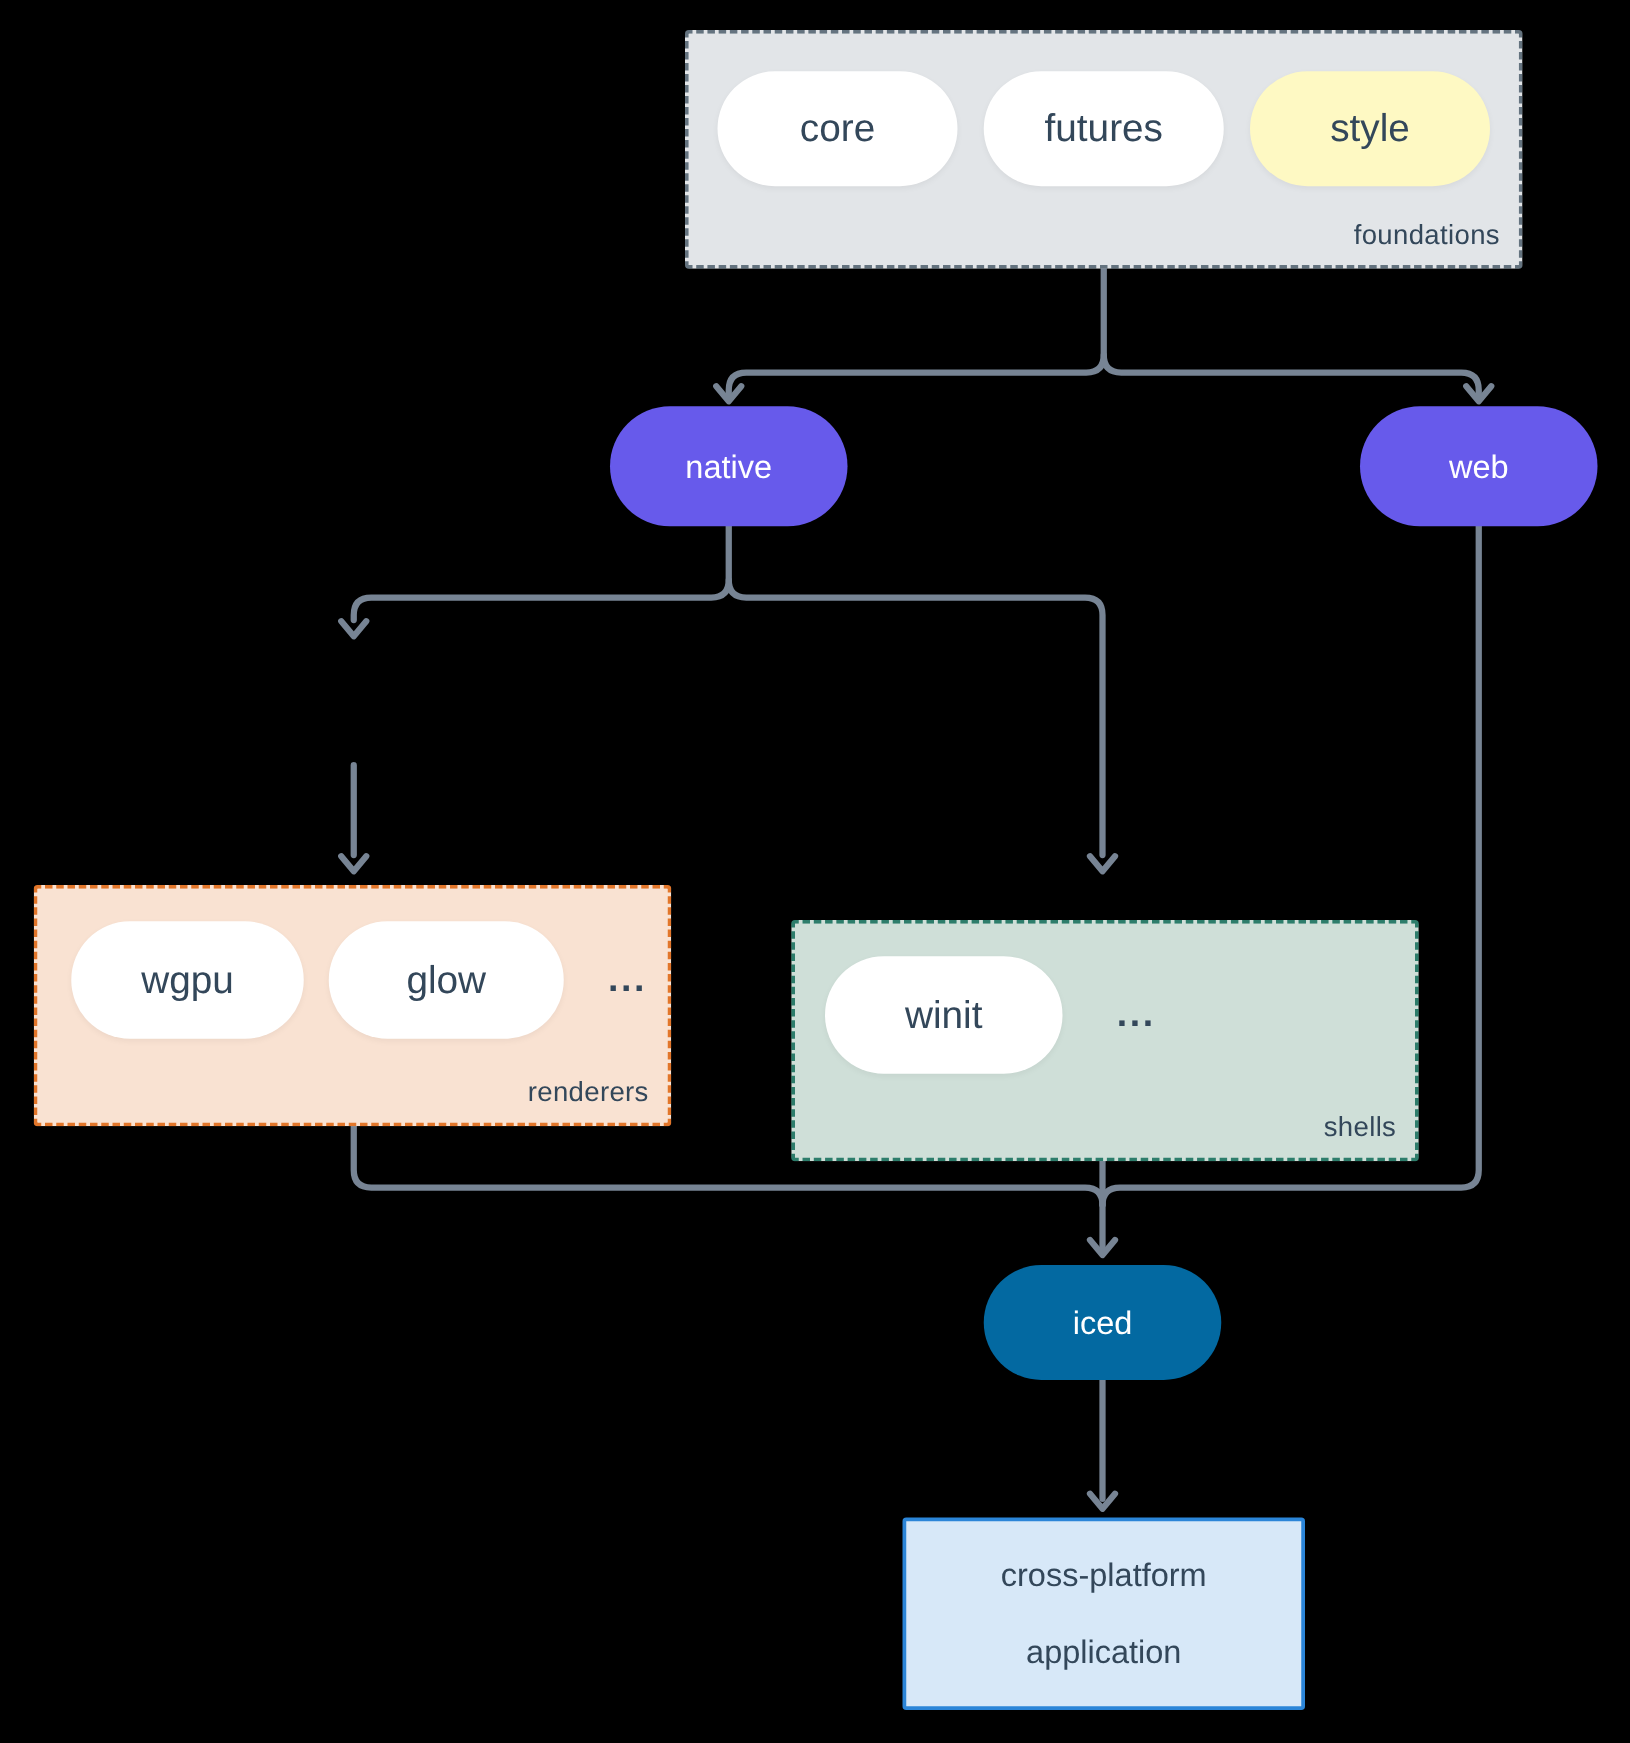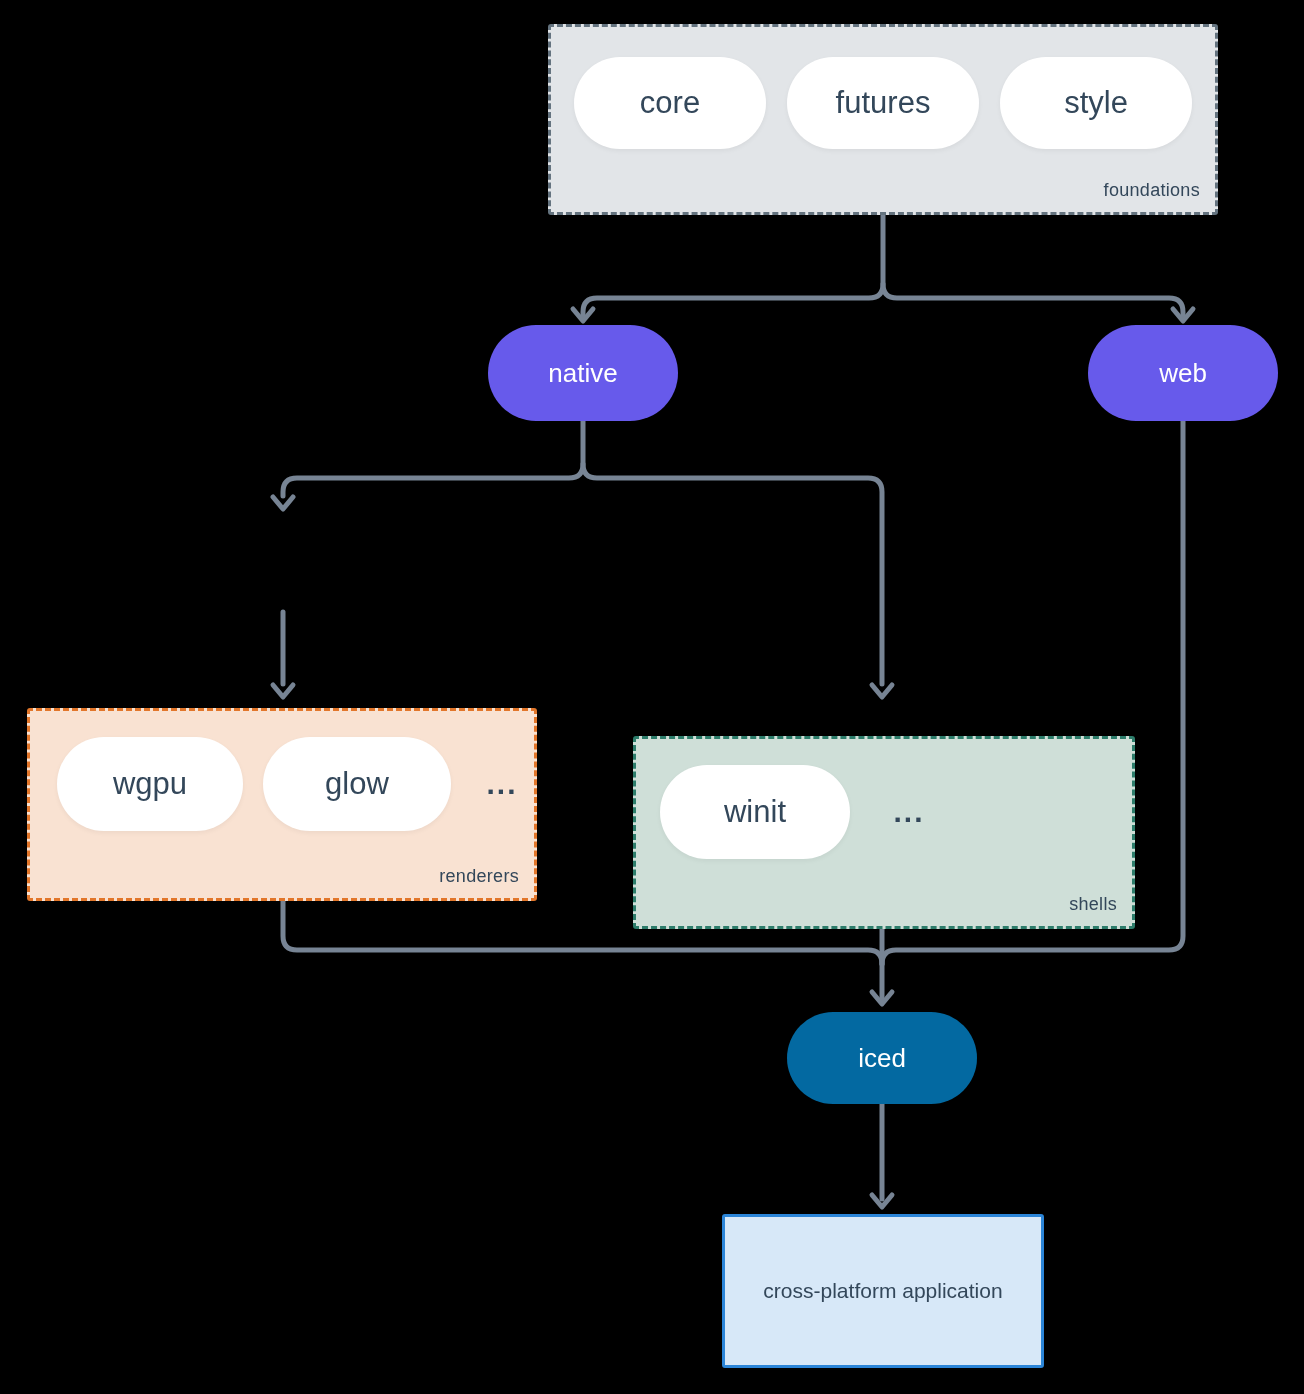--- a/index.html
+++ b/index.html
@@ -17,21 +17,21 @@
   
   .group-box{
     border:3px dashed;
     border-radius:3px;
     display:flex;
     align-items:flex-start;
   }
   .group-label{
     position:absolute;
     right:15px;bottom:11px;
-    font-size:18px;
+    font-size:22px;
     letter-spacing:.3px;
   }
 
   
   .pill{
     background:#fff;
     border-radius:48px;
     display:flex;align-items:center;justify-content:center;
     font-size:31px;
     box-shadow:0 2px 5px rgba(0,0,0,.05);
@@ -70,22 +70,22 @@
   .graphics{left:188px;top:516px;width:190px;height:96px;}
   .iced{left:787px;top:1012px;width:190px;height:92px;}
 
   
   .app-box{
     left:722px;top:1214px;width:322px;height:154px;
     border:3px solid;
     border-radius:3px;
     display:flex;align-items:center;justify-content:center;
     text-align:center;
-    font-size:21px;
-    line-height:44px;
+    font-size:26px;
+    line-height:61px;
     padding:0 30px;
   }
 </style>
 </head>
 <body>
 
 <div class="canvas" style="color: rgb(51, 71, 90); background: rgb(0, 0, 0);">
 
   <svg class="connector-layer" width="1304" height="1394" viewBox="0 0 1304 1394">
     <g fill="none" stroke-width="5" stroke-linecap="round" stroke-linejoin="round" stroke="#778494">
@@ -109,21 +109,21 @@
       <path d="M 872 992 L 882 1004 L 892 992"></path>
 
       <path d="M 882 1102 V 1199"></path>
       <path d="M 872 1195 L 882 1207 L 892 1195"></path>
     </g>
   </svg>
 
   <div class="node group-box foundations" style="background: rgb(226, 229, 232); border-color: rgb(100, 115, 127);">
     <div class="pill" style="background: rgb(255, 255, 255);">core</div>
     <div class="pill" style="background: rgb(255, 255, 255);">futures</div>
-    <div class="pill" style="background: #ffffff;">style</div>
+    <div class="pill" style="background: #fef9c3;">style</div>
     <div class="group-label">foundations</div>
   </div>
 
   <div class="node node-pill native" style="background: rgb(103, 90, 235);">native</div>
 
   <div class="node node-pill web" style="background: rgb(103, 90, 235);">web</div>
 
 
   <div class="node group-box renderers" style="background: rgb(249, 226, 210); border-color: rgb(226, 118, 42); gap: 20px;">
     <div class="pill pill-w186" style="background: rgb(255, 255, 255);">wgpu</div>

